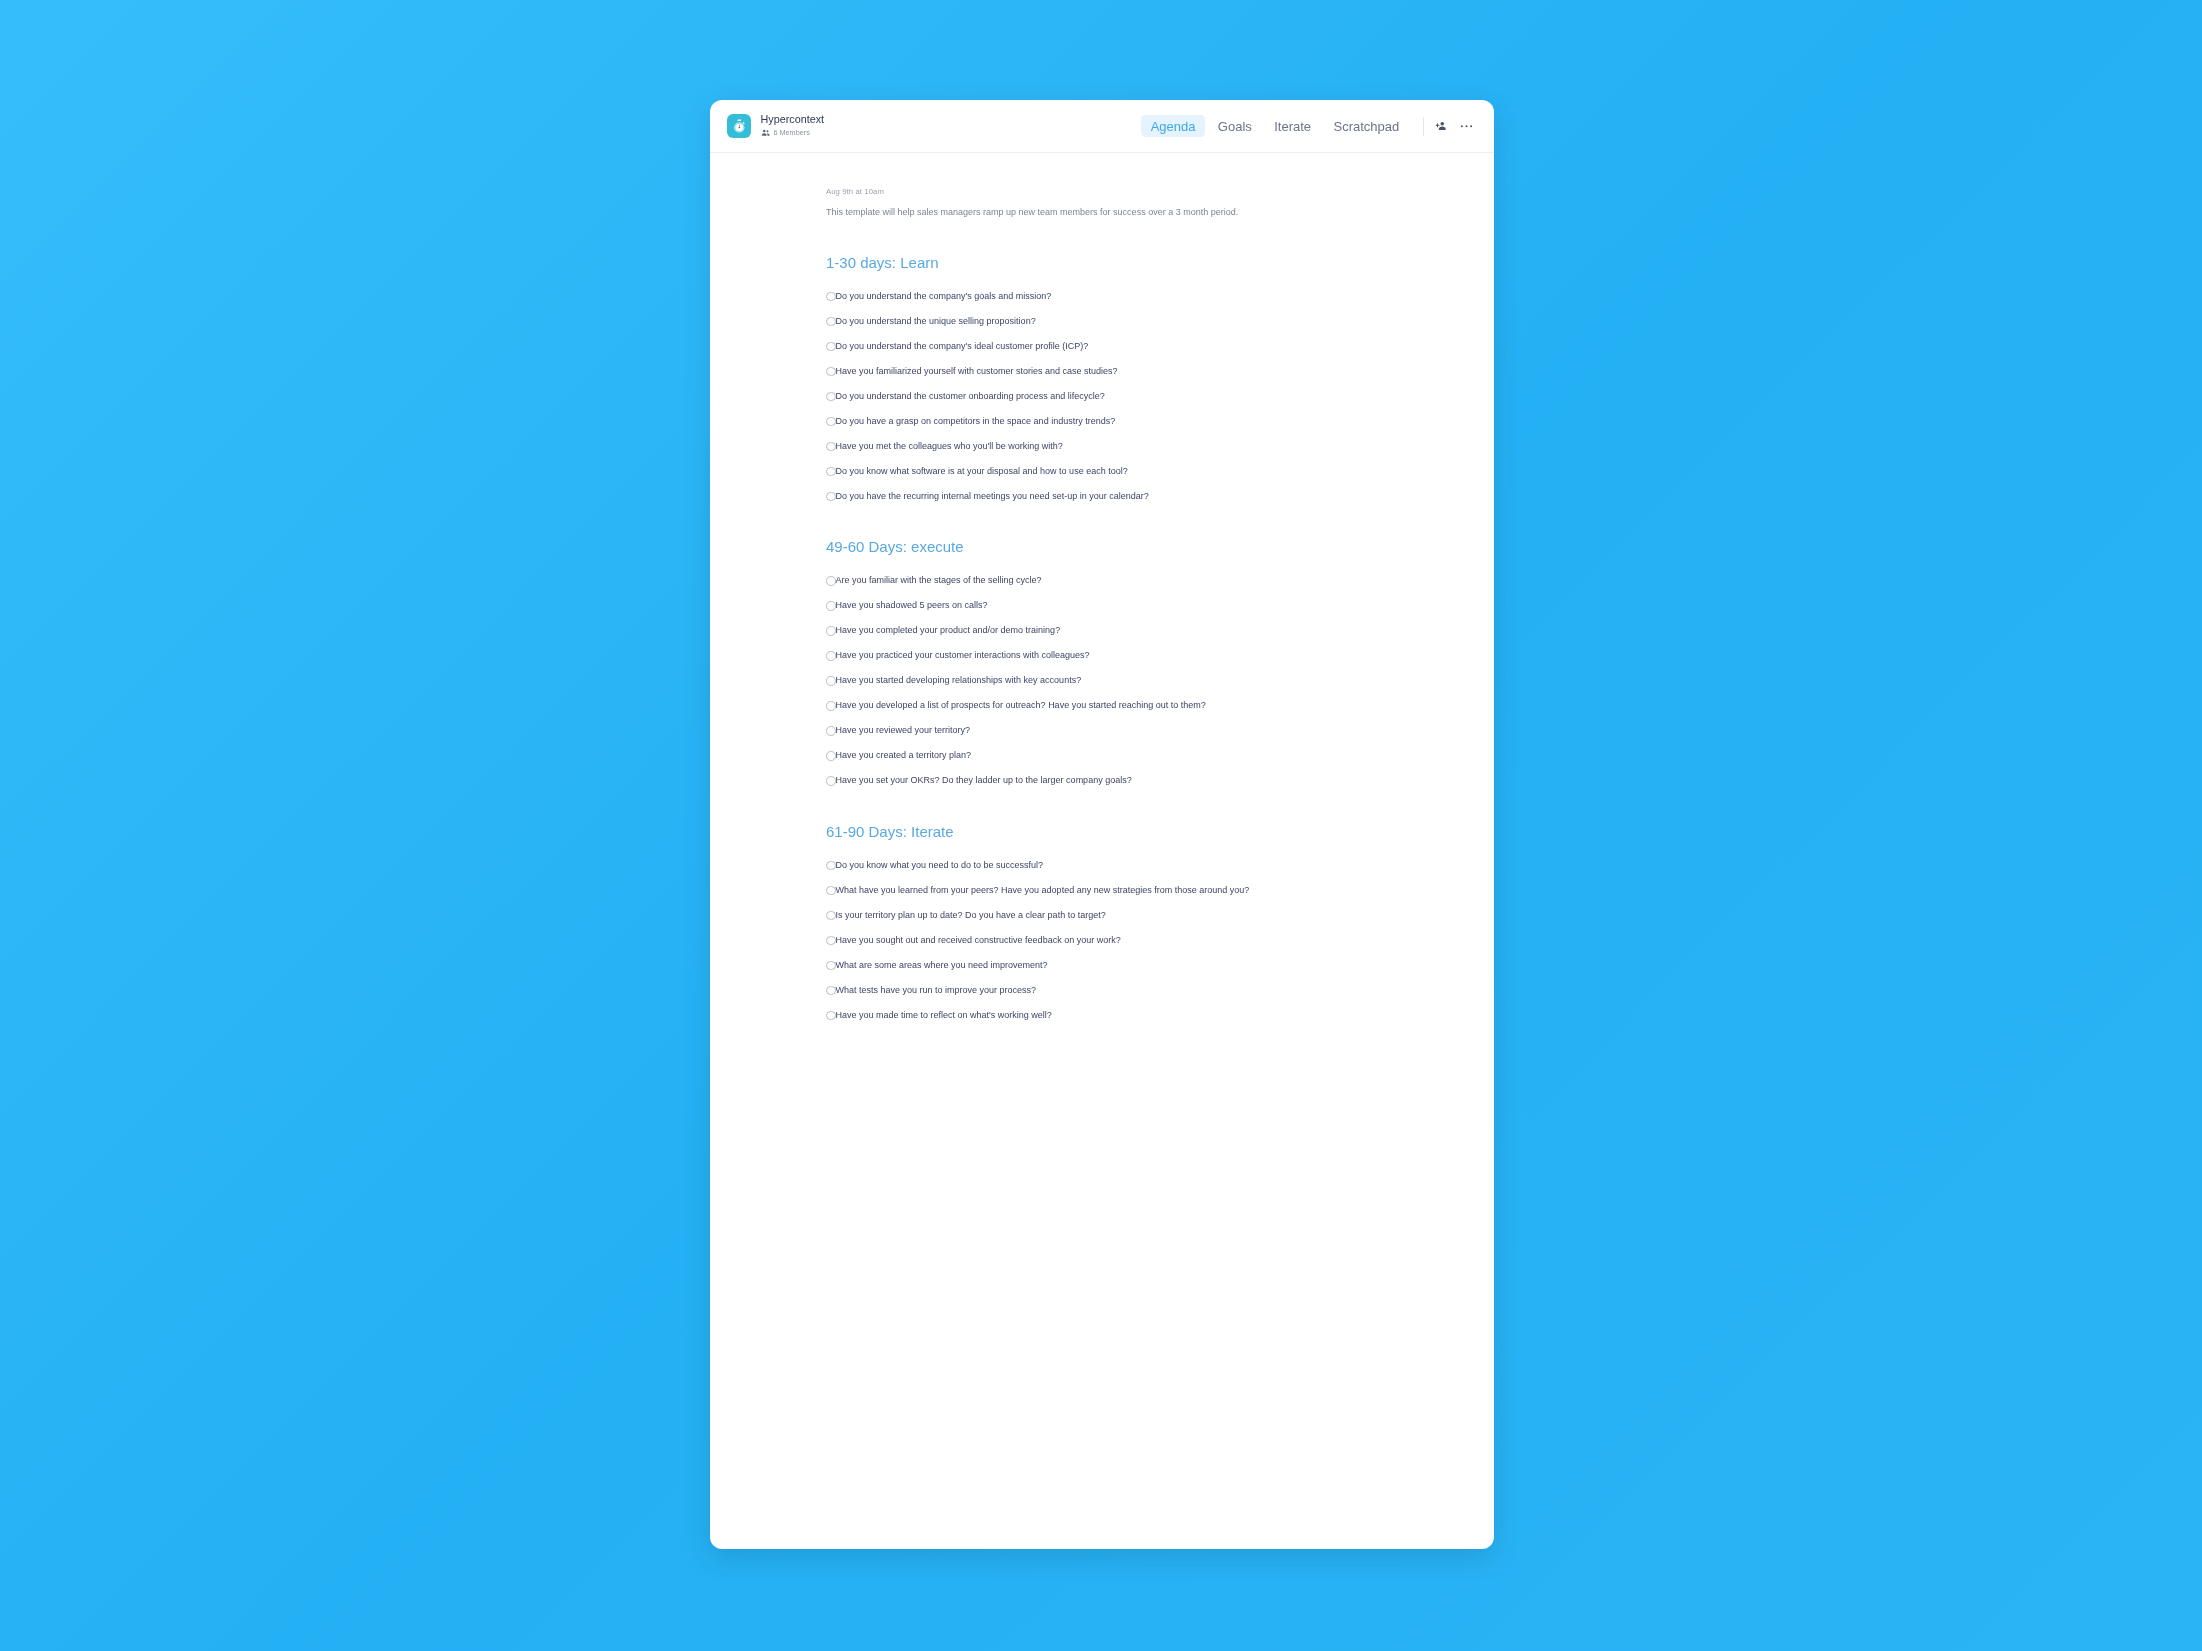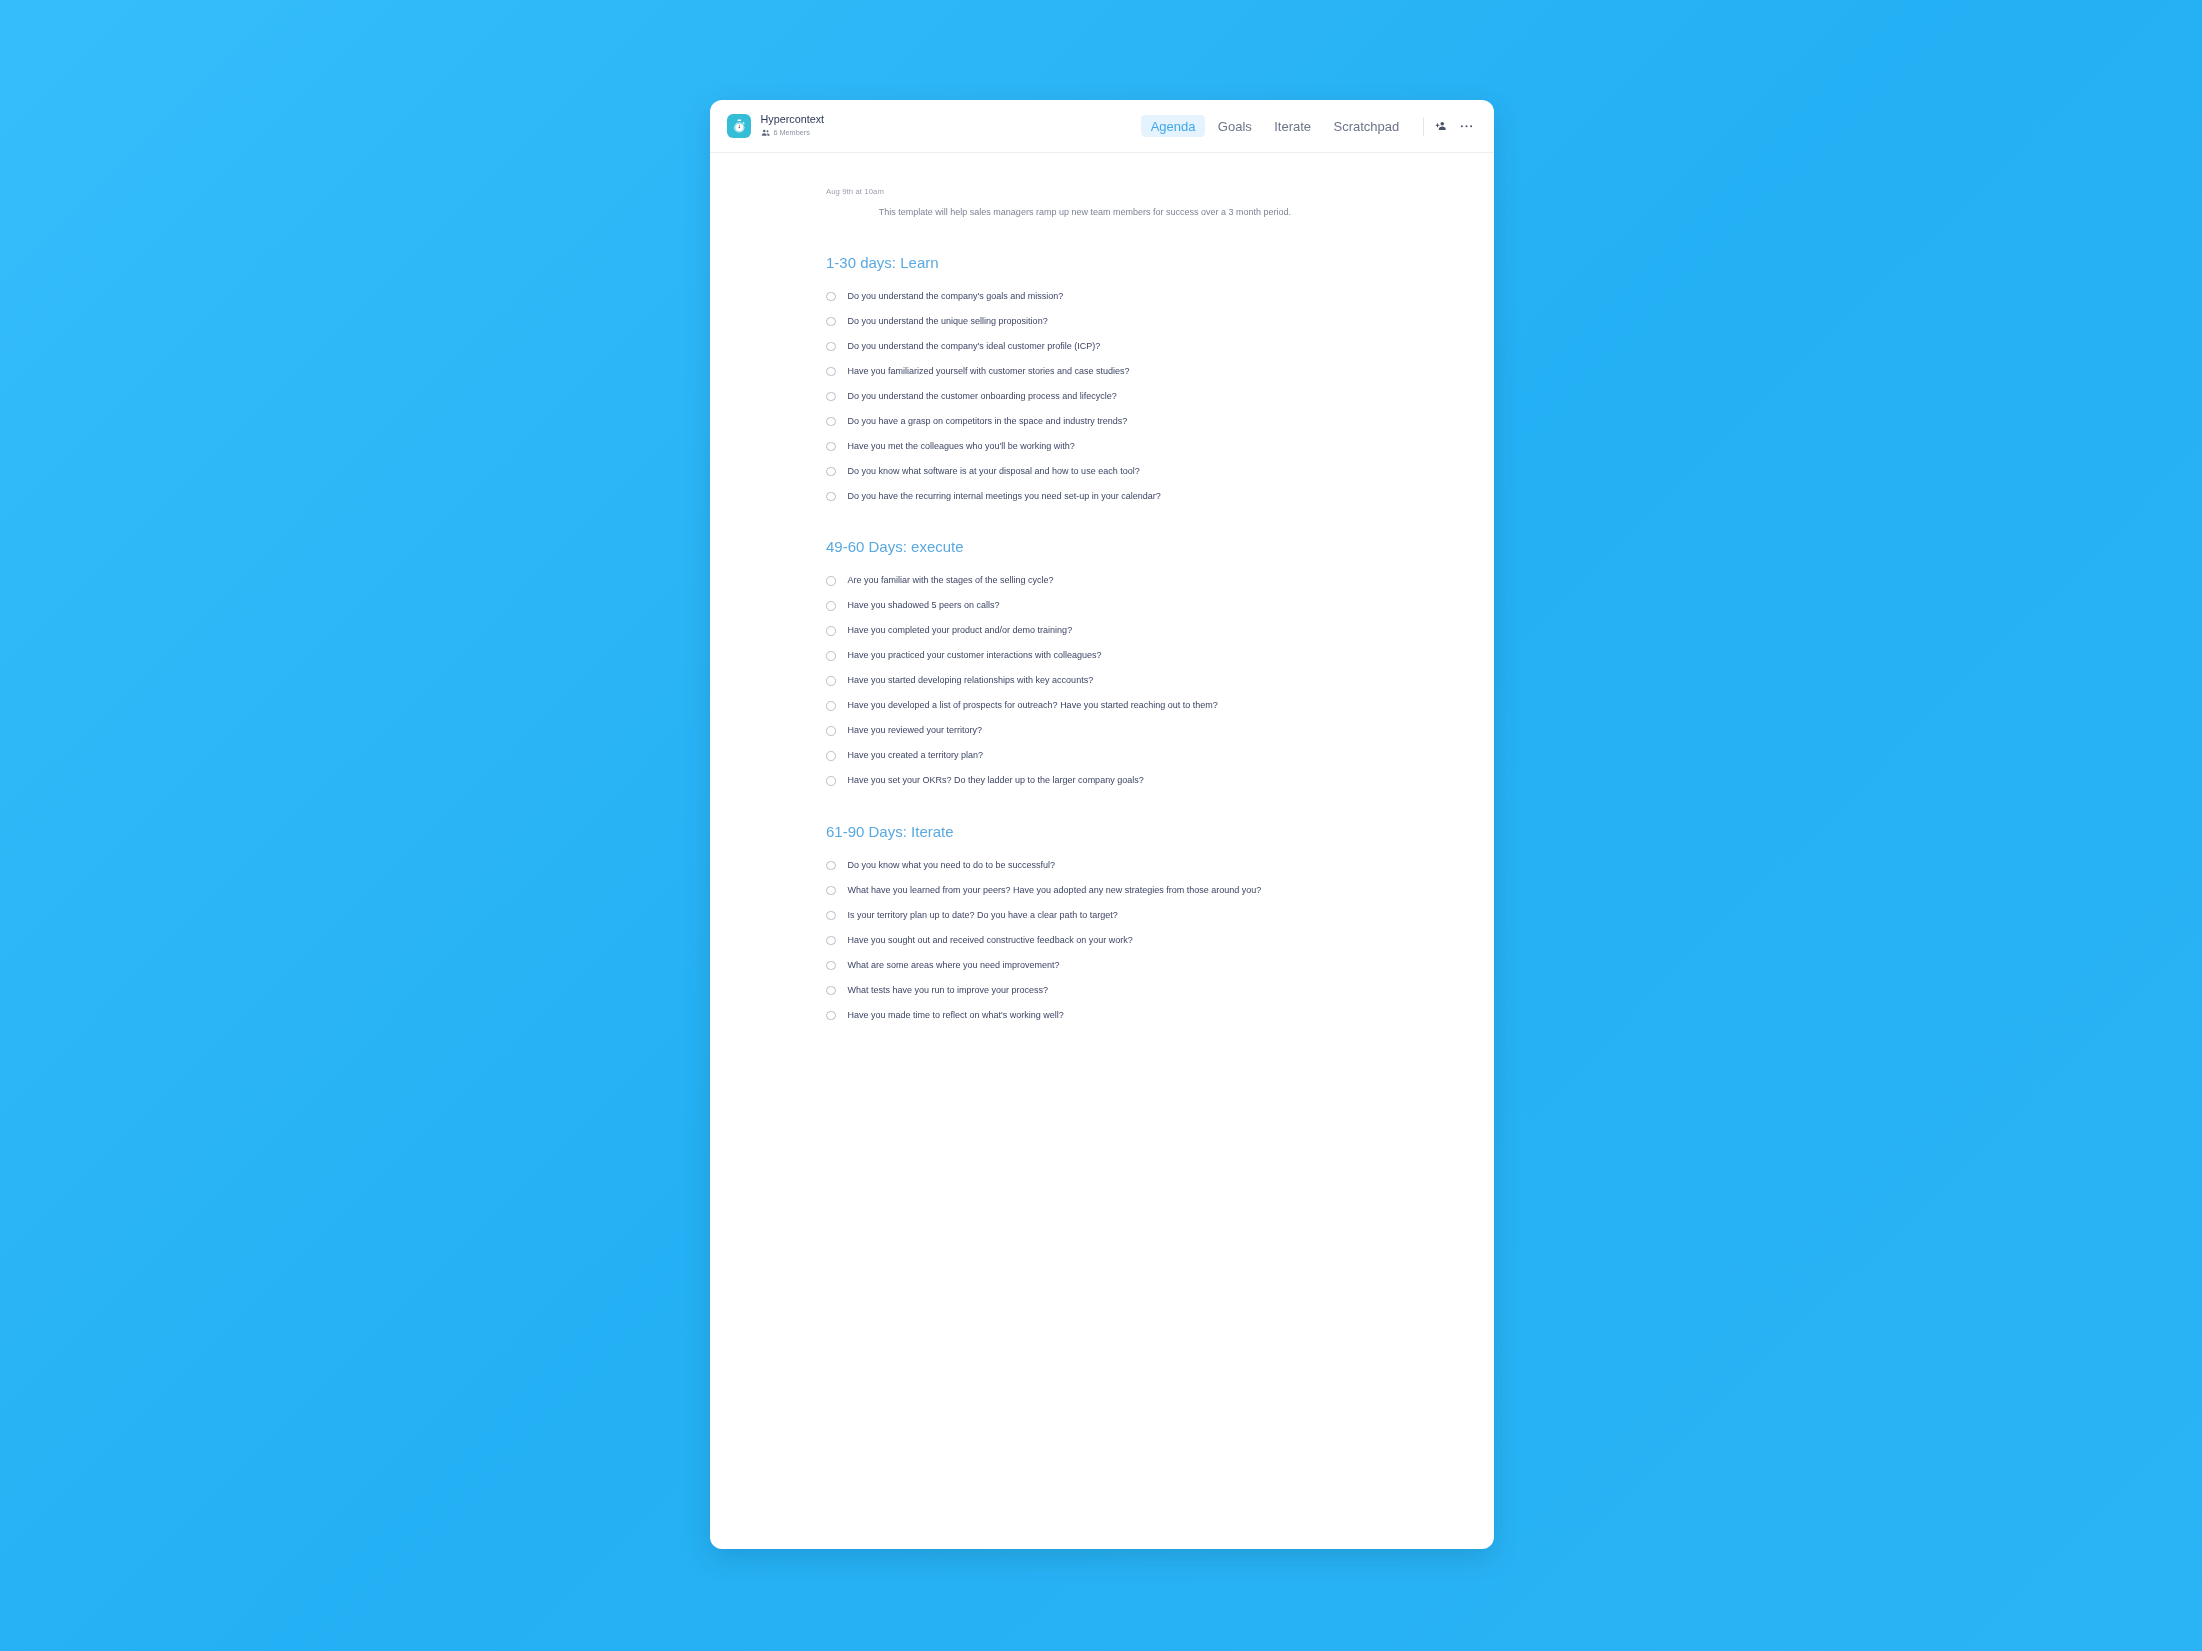--- a/index.html
+++ b/index.html
@@ -149,36 +149,34 @@
     letter-spacing: -0.2px;
     margin-bottom: 19px;
   }
 
   .doc-desc {
     font-size: 9px;
     color: #7d8496;
     line-height: 1.45;
     width: 465px;
     margin-bottom: 34px;
-    text-align: right;
   }
 
   .section-header {
     font-size: 15px;
     color: #5aa8e0;
     margin: 0 0 12px 0;
     line-height: 1.3;
   }
 
   .section-header.spaced { margin-top: 28px; }
 
   .check-item {
     display: flex;
     align-items: center;
-    gap: 12px;
     height: 25px;
     cursor: pointer;
   }
 
   .check-circle {
     width: 9.5px;
     height: 9.5px;
     border-radius: 50%;
     border: 0.9px solid #b9bdc9;
     flex: 0 0 9.5px;

